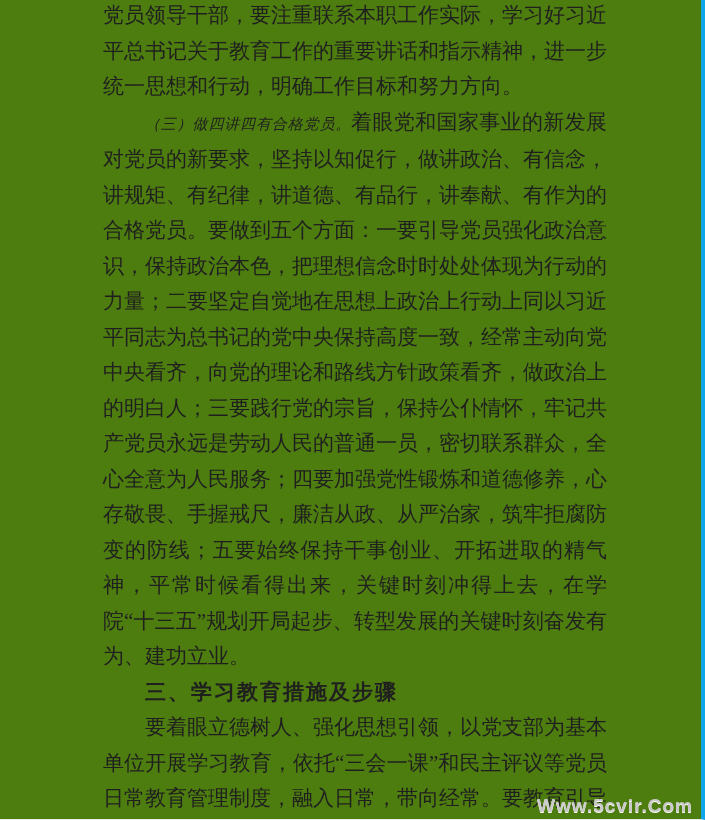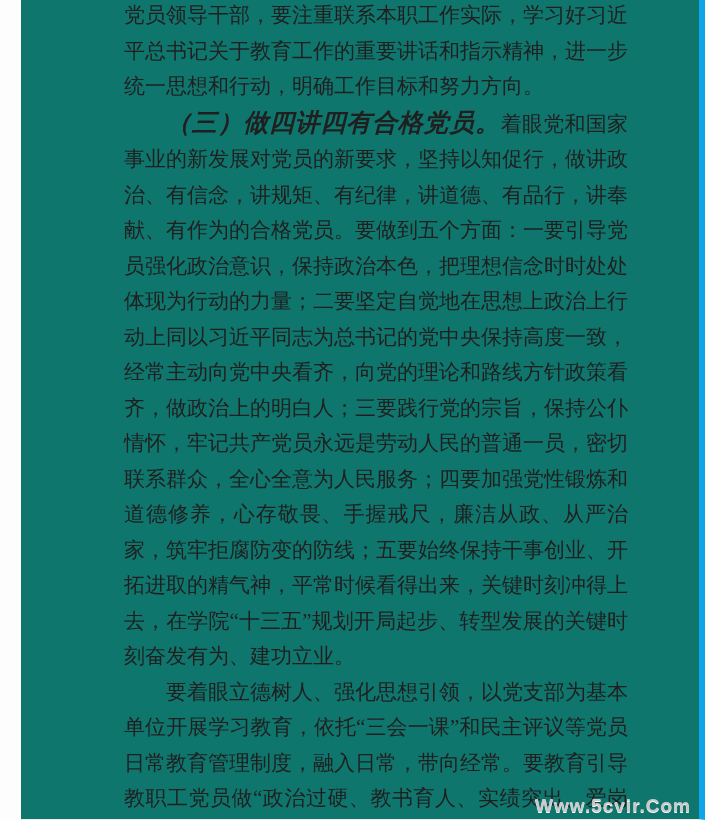--- a/index.html
+++ b/index.html
@@ -10,25 +10,24 @@
     width: 705px;
     height: 820px;
     background: #fdfdfd;
     overflow: hidden;
     position: relative;
     font-family: "Liberation Serif", "DejaVu Serif", serif;
   }
   .page {
     position: absolute;
     inset: 0;
-    background: #0f766e;
-    border-right: 6px solid #0ea5e9;
+    background: #4d7c0f;
+    border-right: 4px solid #0ea5e9;
     border-bottom: 1px solid #ececec;
     box-sizing: border-box;
-    margin-left: 21px;
   }
   .content {
     position: absolute;
     left: 103px;
     top: -2px;
     width: 504px;
     color: #1f1f1f;
     font-size: 21px;
     line-height: 35.5px;
     text-align: justify;
@@ -43,23 +42,23 @@
     text-indent: 42px;
   }
   .heading {
     font-weight: bold;
     letter-spacing: 2px;
   }
   .run.bold {
     font-weight: bold;
   }
   .run.kai {
-    font-weight: bold;
+    font-weight: normal;
     font-style: italic;
-    font-size: 25px;
+    font-size: 15px;
     letter-spacing: 0.5px;
   }
   .watermark {
     position: absolute;
     right: 8px;
     bottom: 2px;
     font-family: "Liberation Sans", "DejaVu Sans", sans-serif;
     font-weight: bold;
     font-size: 19px;
     color: #c9c9c9;
@@ -67,16 +66,17 @@
     text-shadow: 0 1px 0 #ffffff;
   }
 </style>
 </head>
 <body>
 
 <div class="page">
   <main class="content" id="doc-content">
       <p class="para"><span class="run">党员领导干部，要注重联系本职工作实际，学习好习近平总书记关于教育工作的重要讲话和指示精神，进一步统一思想和行动，明确工作目标和努力方向。</span></p>
       <p class="para indent"><span class="run bold kai">（三）做四讲四有合格党员。</span><span class="run">着眼党和国家事业的新发展对党员的新要求，坚持以知促行，做讲政治、有信念，讲规矩、有纪律，讲道德、有品行，讲奉献、有作为的合格党员。要做到五个方面：一要引导党员强化政治意识，保持政治本色，把理想信念时时处处体现为行动的力量；二要坚定自觉地在思想上政治上行动上同以习近平同志为总书记的党中央保持高度一致，经常主动向党中央看齐，向党的理论和路线方针政策看齐，做政治上的明白人；三要践行党的宗旨，保持公仆情怀，牢记共产党员永远是劳动人民的普通一员，密切联系群众，全心全意为人民服务；四要加强党性锻炼和道德修养，心存敬畏、手握戒尺，廉洁从政、从严治家，筑牢拒腐防变的防线；五要始终保持干事创业、开拓进取的精气神，平常时候看得出来，关键时刻冲得上去，在学院“十三五”规划开局起步、转型发展的关键时刻奋发有为、建功立业。</span></p>
+      <p class="para indent heading"><span class="run bold">三、学习教育措施及步骤</span></p>
       <p class="para indent"><span class="run">要着眼立德树人、强化思想引领，以党支部为基本单位开展学习教育，依托“三会一课”和民主评议等党员日常教育管理制度，融入日常，带向经常。要教育引导教职工党员做“政治过硬、教书育人、实绩突出、爱岗敬业”的党员，</span></p>
     </main>
   <div class="watermark">Www.5cvir.Com</div>
 </div>
 
 </body></html>

